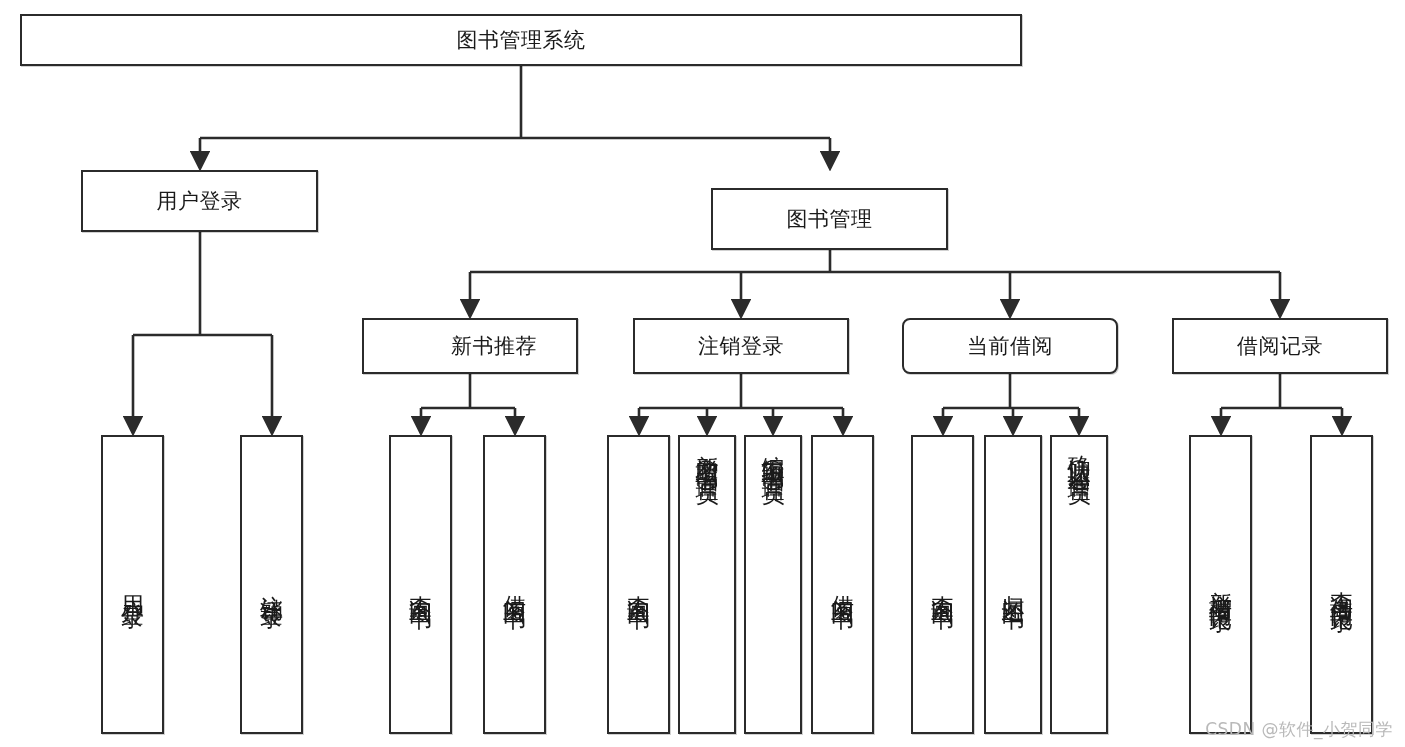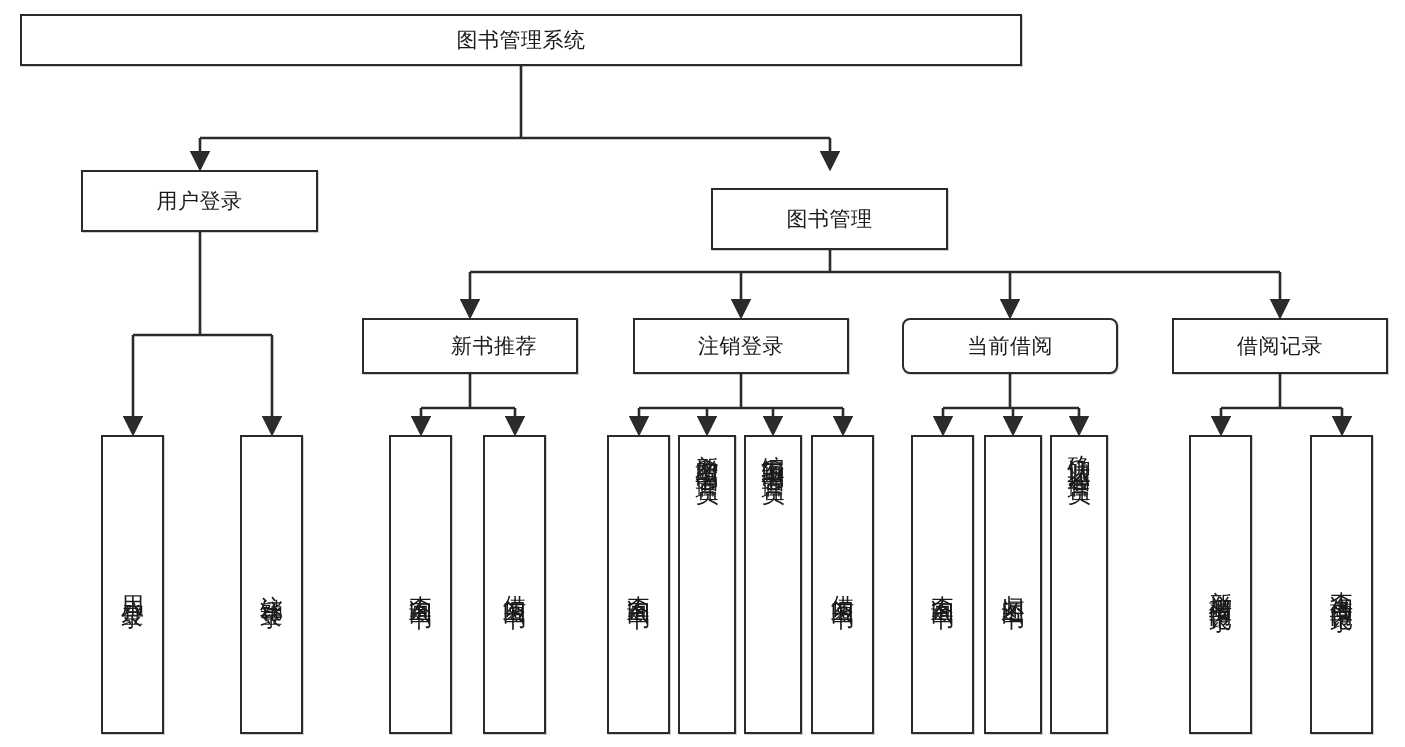--- a/index.html
+++ b/index.html
@@ -175,13 +175,14 @@
         <span class="node-label" style="color: rgb(26, 26, 26);">确认归还（管理员）</span>
       </div>
       <div class="node vertical align-mid" style="left: 1189px; top: 435px; width: 63px; height: 299px; border-color: rgb(43, 43, 43); background: rgb(255, 255, 255);">
         <span class="node-label" style="color: rgb(26, 26, 26);">新增借阅记录</span>
       </div>
       <div class="node vertical align-mid" style="left: 1310px; top: 435px; width: 63px; height: 299px; border-color: rgb(43, 43, 43); background: rgb(255, 255, 255);">
         <span class="node-label" style="color: rgb(26, 26, 26);">查询借阅记录</span>
       </div>
     </div>
 
+  <div id="watermark">CSDN @软件_小贺同学</div>
 </div>
 
 </body></html>

